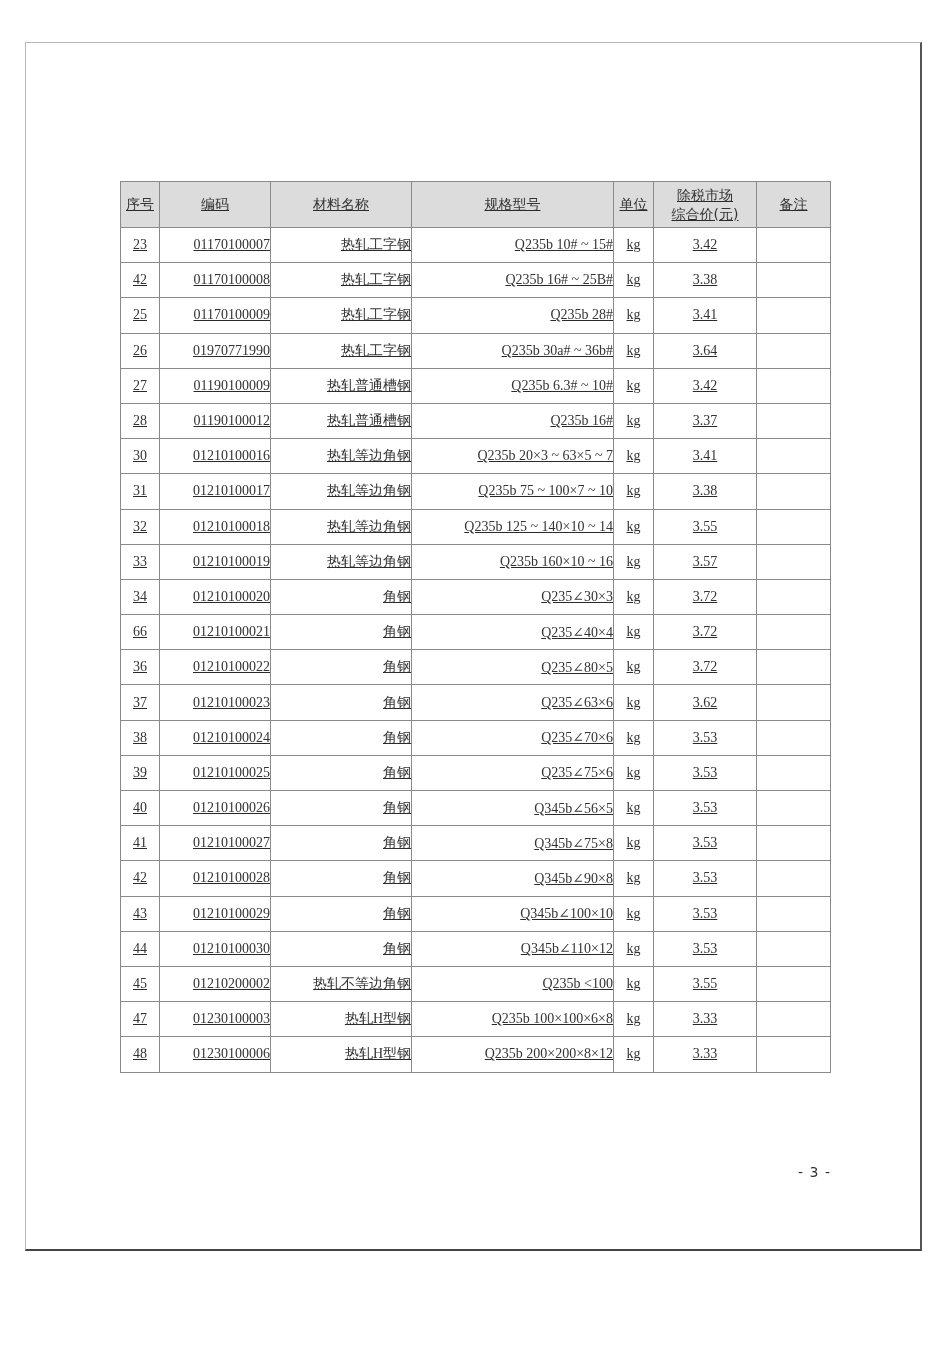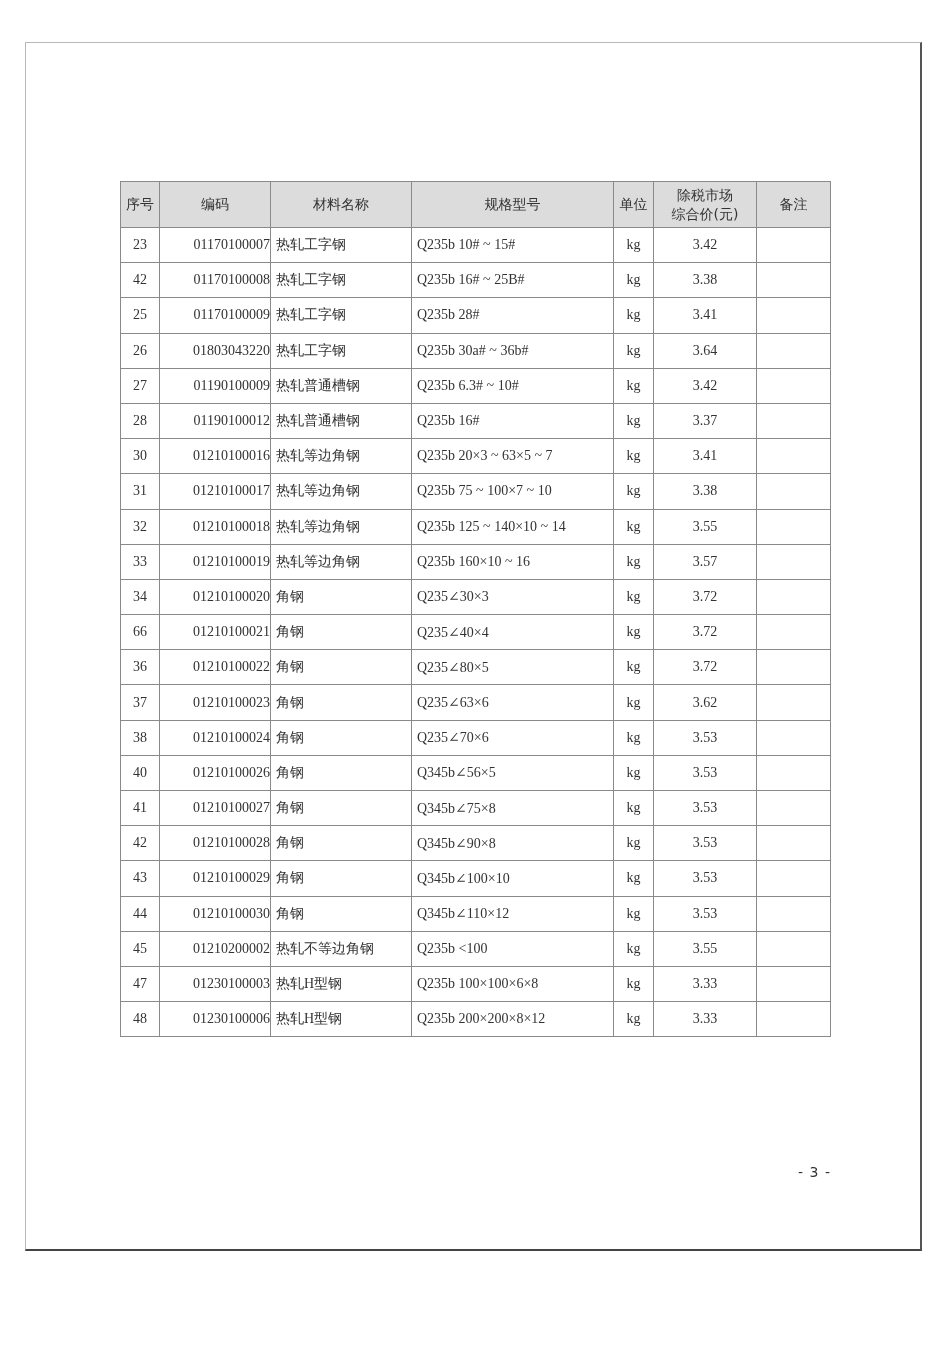--- a/index.html
+++ b/index.html
@@ -28,20 +28,21 @@
     border-bottom: 2px solid #444444;
     box-sizing: border-box;
   }
   table.price-table {
     position: absolute;
     left: 94px;
     top: 138px;
     border-collapse: collapse;
     table-layout: fixed;
     width: 710px;
+    text-decoration: underline;
   }
   .price-table th, .price-table td {
     border: 1px solid #8a8a8a;
     padding: 0;
     font-weight: normal;
     overflow: hidden;
     white-space: nowrap;
   }
   .price-table th {
     background: #dcdcdc;
@@ -52,21 +53,21 @@
     text-align: center;
     line-height: 19px;
   }
   .price-table td {
     height: 34.2px;
     font-size: 14px;
     color: #333;
   }
   .c-seq, .c-unit, .c-price { text-align: center; }
   .c-code { text-align: right; }
-  .c-name, .c-spec { text-align: left; padding-left: 5px !important; }
+  .c-name, .c-spec { text-align: right; padding-left: 5px !important; }
   .page-number {
     position: absolute;
     left: 760px;
     top: 1121px;
     width: 45px;
     text-align: right;
     font-family: "DejaVu Sans", "Liberation Sans", sans-serif;
     font-size: 14px;
     color: #333;
     letter-spacing: 1px;
@@ -123,21 +124,21 @@
           <td class="c-seq">25</td>
           <td class="c-code">01170100009</td>
           <td class="c-name">热轧工字钢</td>
           <td class="c-spec">Q235b  28#</td>
           <td class="c-unit">kg</td>
           <td class="c-price">3.41</td>
           <td class="c-note"></td>
         </tr>
         <tr>
           <td class="c-seq">26</td>
-          <td class="c-code">01803043220</td>
+          <td class="c-code">01970771990</td>
           <td class="c-name">热轧工字钢</td>
           <td class="c-spec">Q235b  30a# ~ 36b#</td>
           <td class="c-unit">kg</td>
           <td class="c-price">3.64</td>
           <td class="c-note"></td>
         </tr>
         <tr>
           <td class="c-seq">27</td>
           <td class="c-code">01190100009</td>
           <td class="c-name">热轧普通槽钢</td>
@@ -225,20 +226,29 @@
           <td class="c-spec">Q235∠63×6</td>
           <td class="c-unit">kg</td>
           <td class="c-price">3.62</td>
           <td class="c-note"></td>
         </tr>
         <tr>
           <td class="c-seq">38</td>
           <td class="c-code">01210100024</td>
           <td class="c-name">角钢</td>
           <td class="c-spec">Q235∠70×6</td>
+          <td class="c-unit">kg</td>
+          <td class="c-price">3.53</td>
+          <td class="c-note"></td>
+        </tr>
+        <tr>
+          <td class="c-seq">39</td>
+          <td class="c-code">01210100025</td>
+          <td class="c-name">角钢</td>
+          <td class="c-spec">Q235∠75×6</td>
           <td class="c-unit">kg</td>
           <td class="c-price">3.53</td>
           <td class="c-note"></td>
         </tr>
         <tr>
           <td class="c-seq">40</td>
           <td class="c-code">01210100026</td>
           <td class="c-name">角钢</td>
           <td class="c-spec">Q345b∠56×5</td>
           <td class="c-unit">kg</td>

